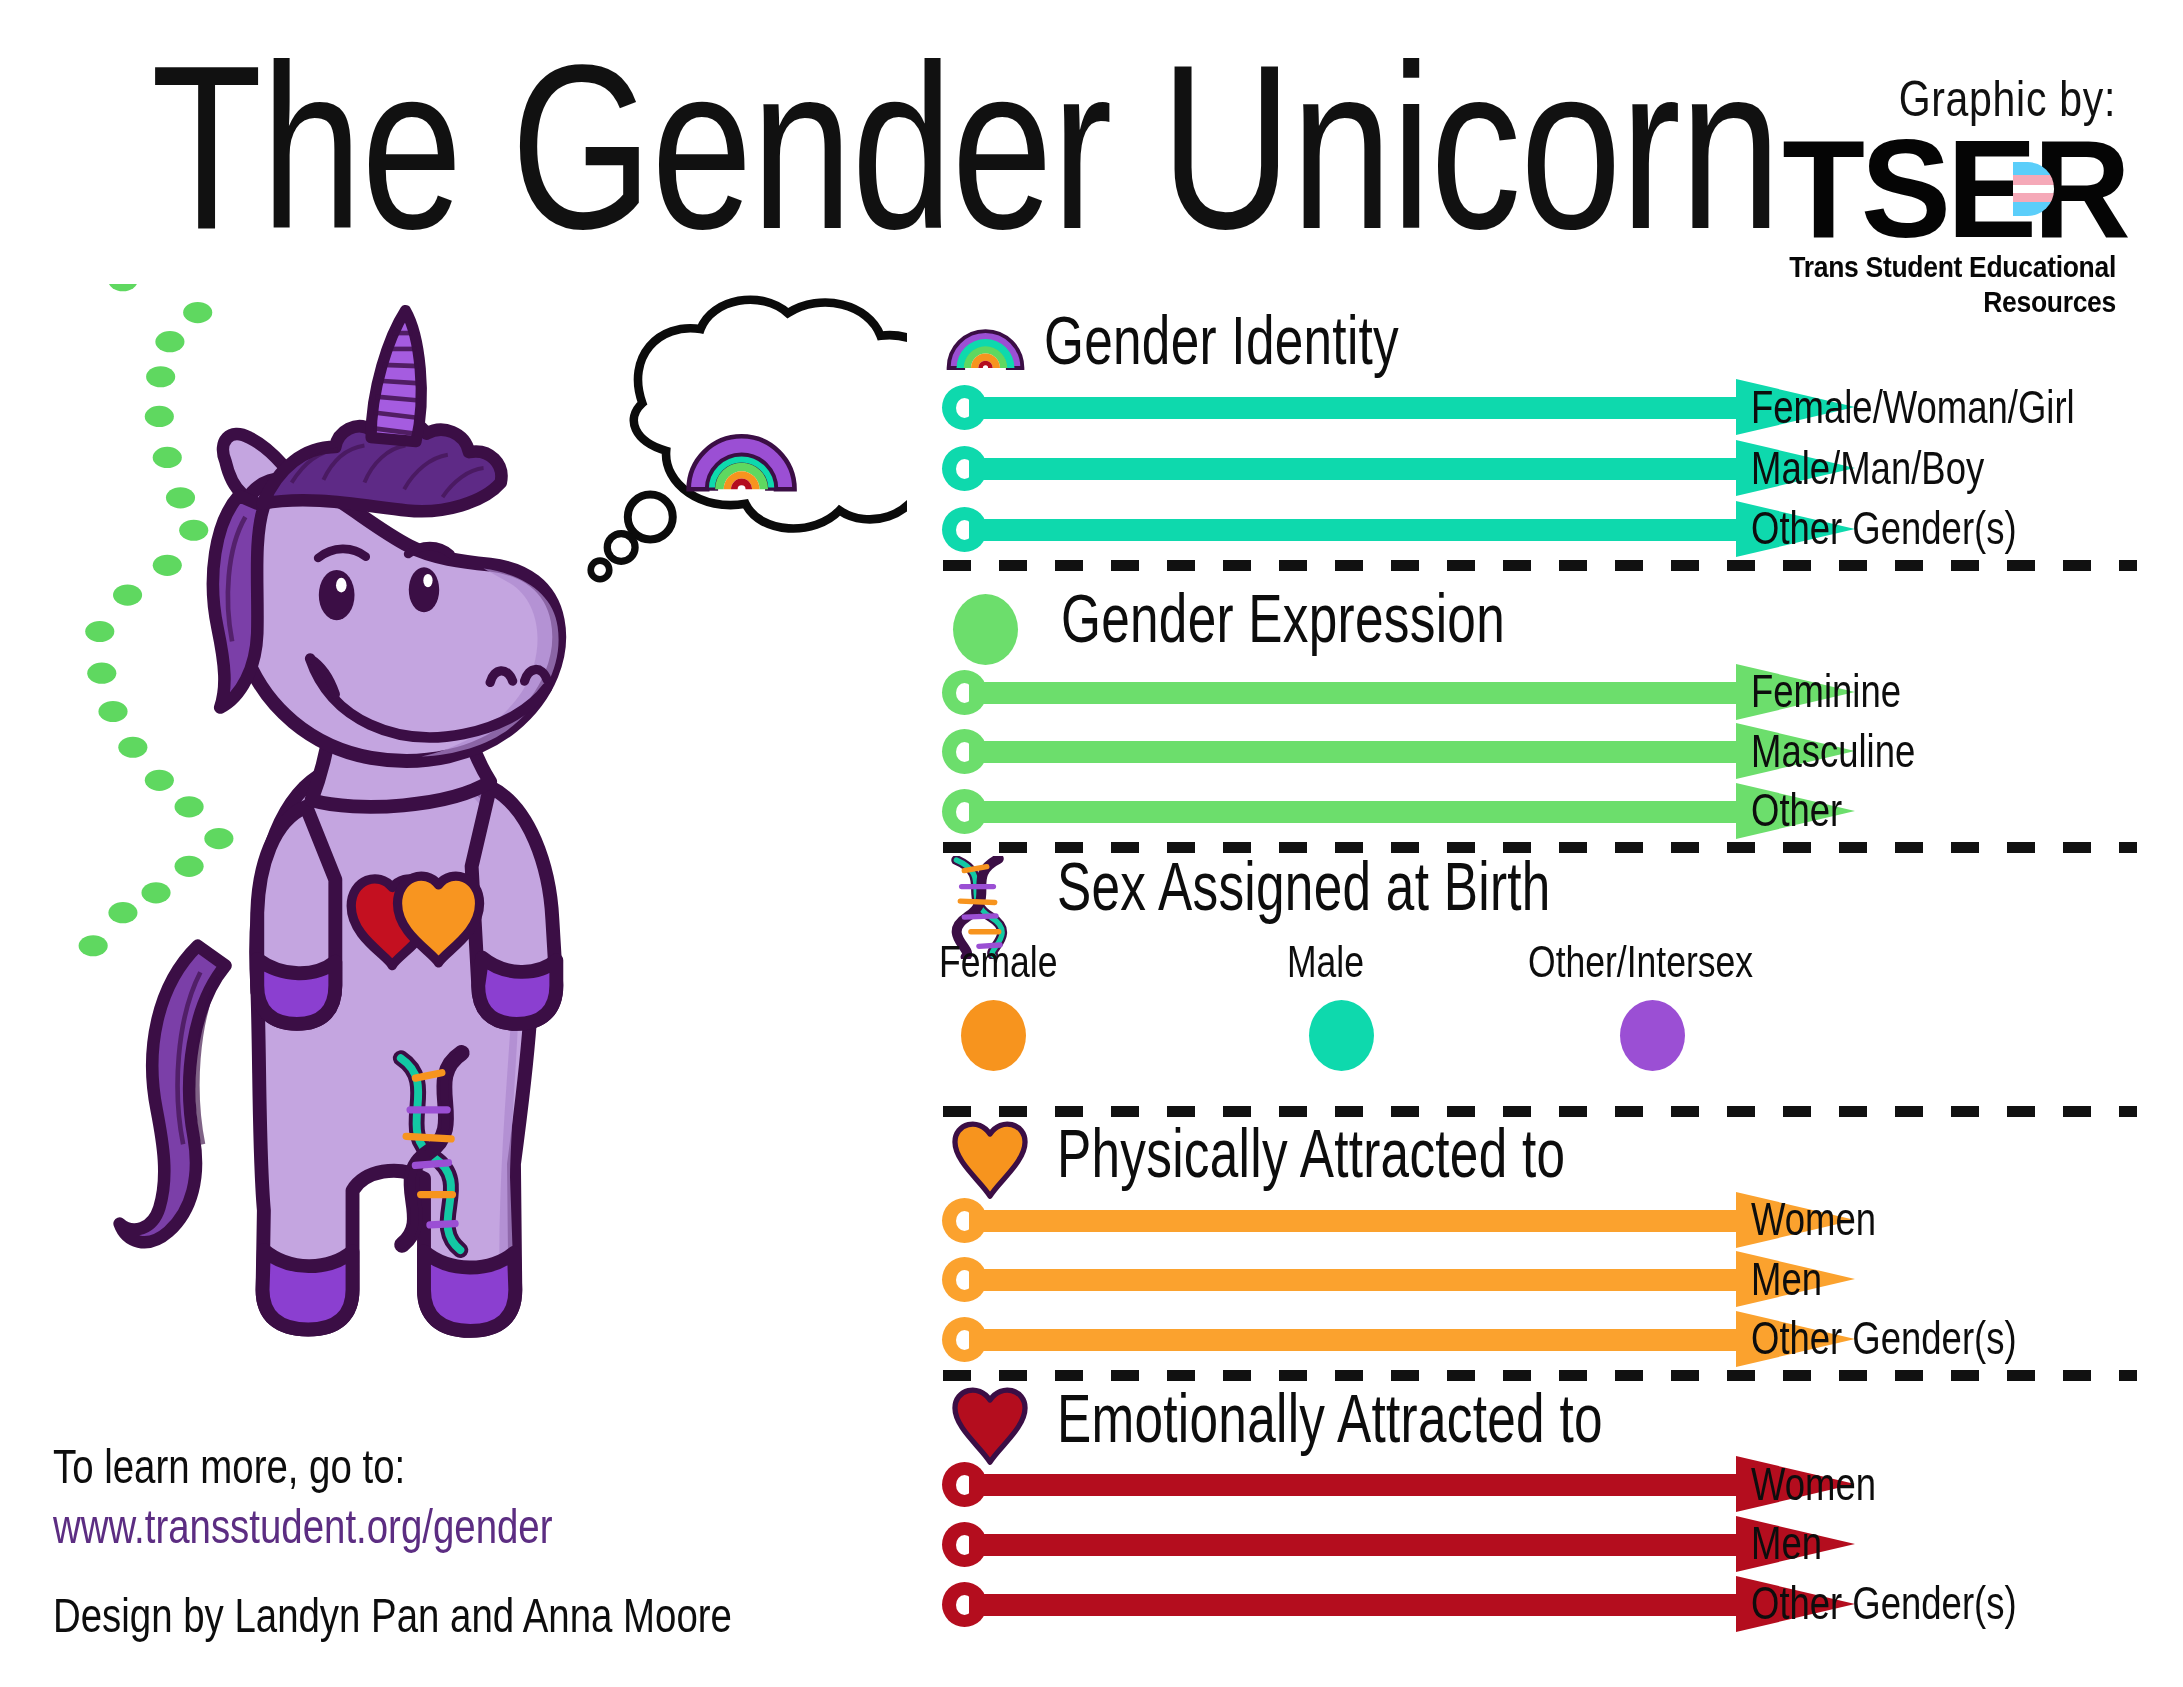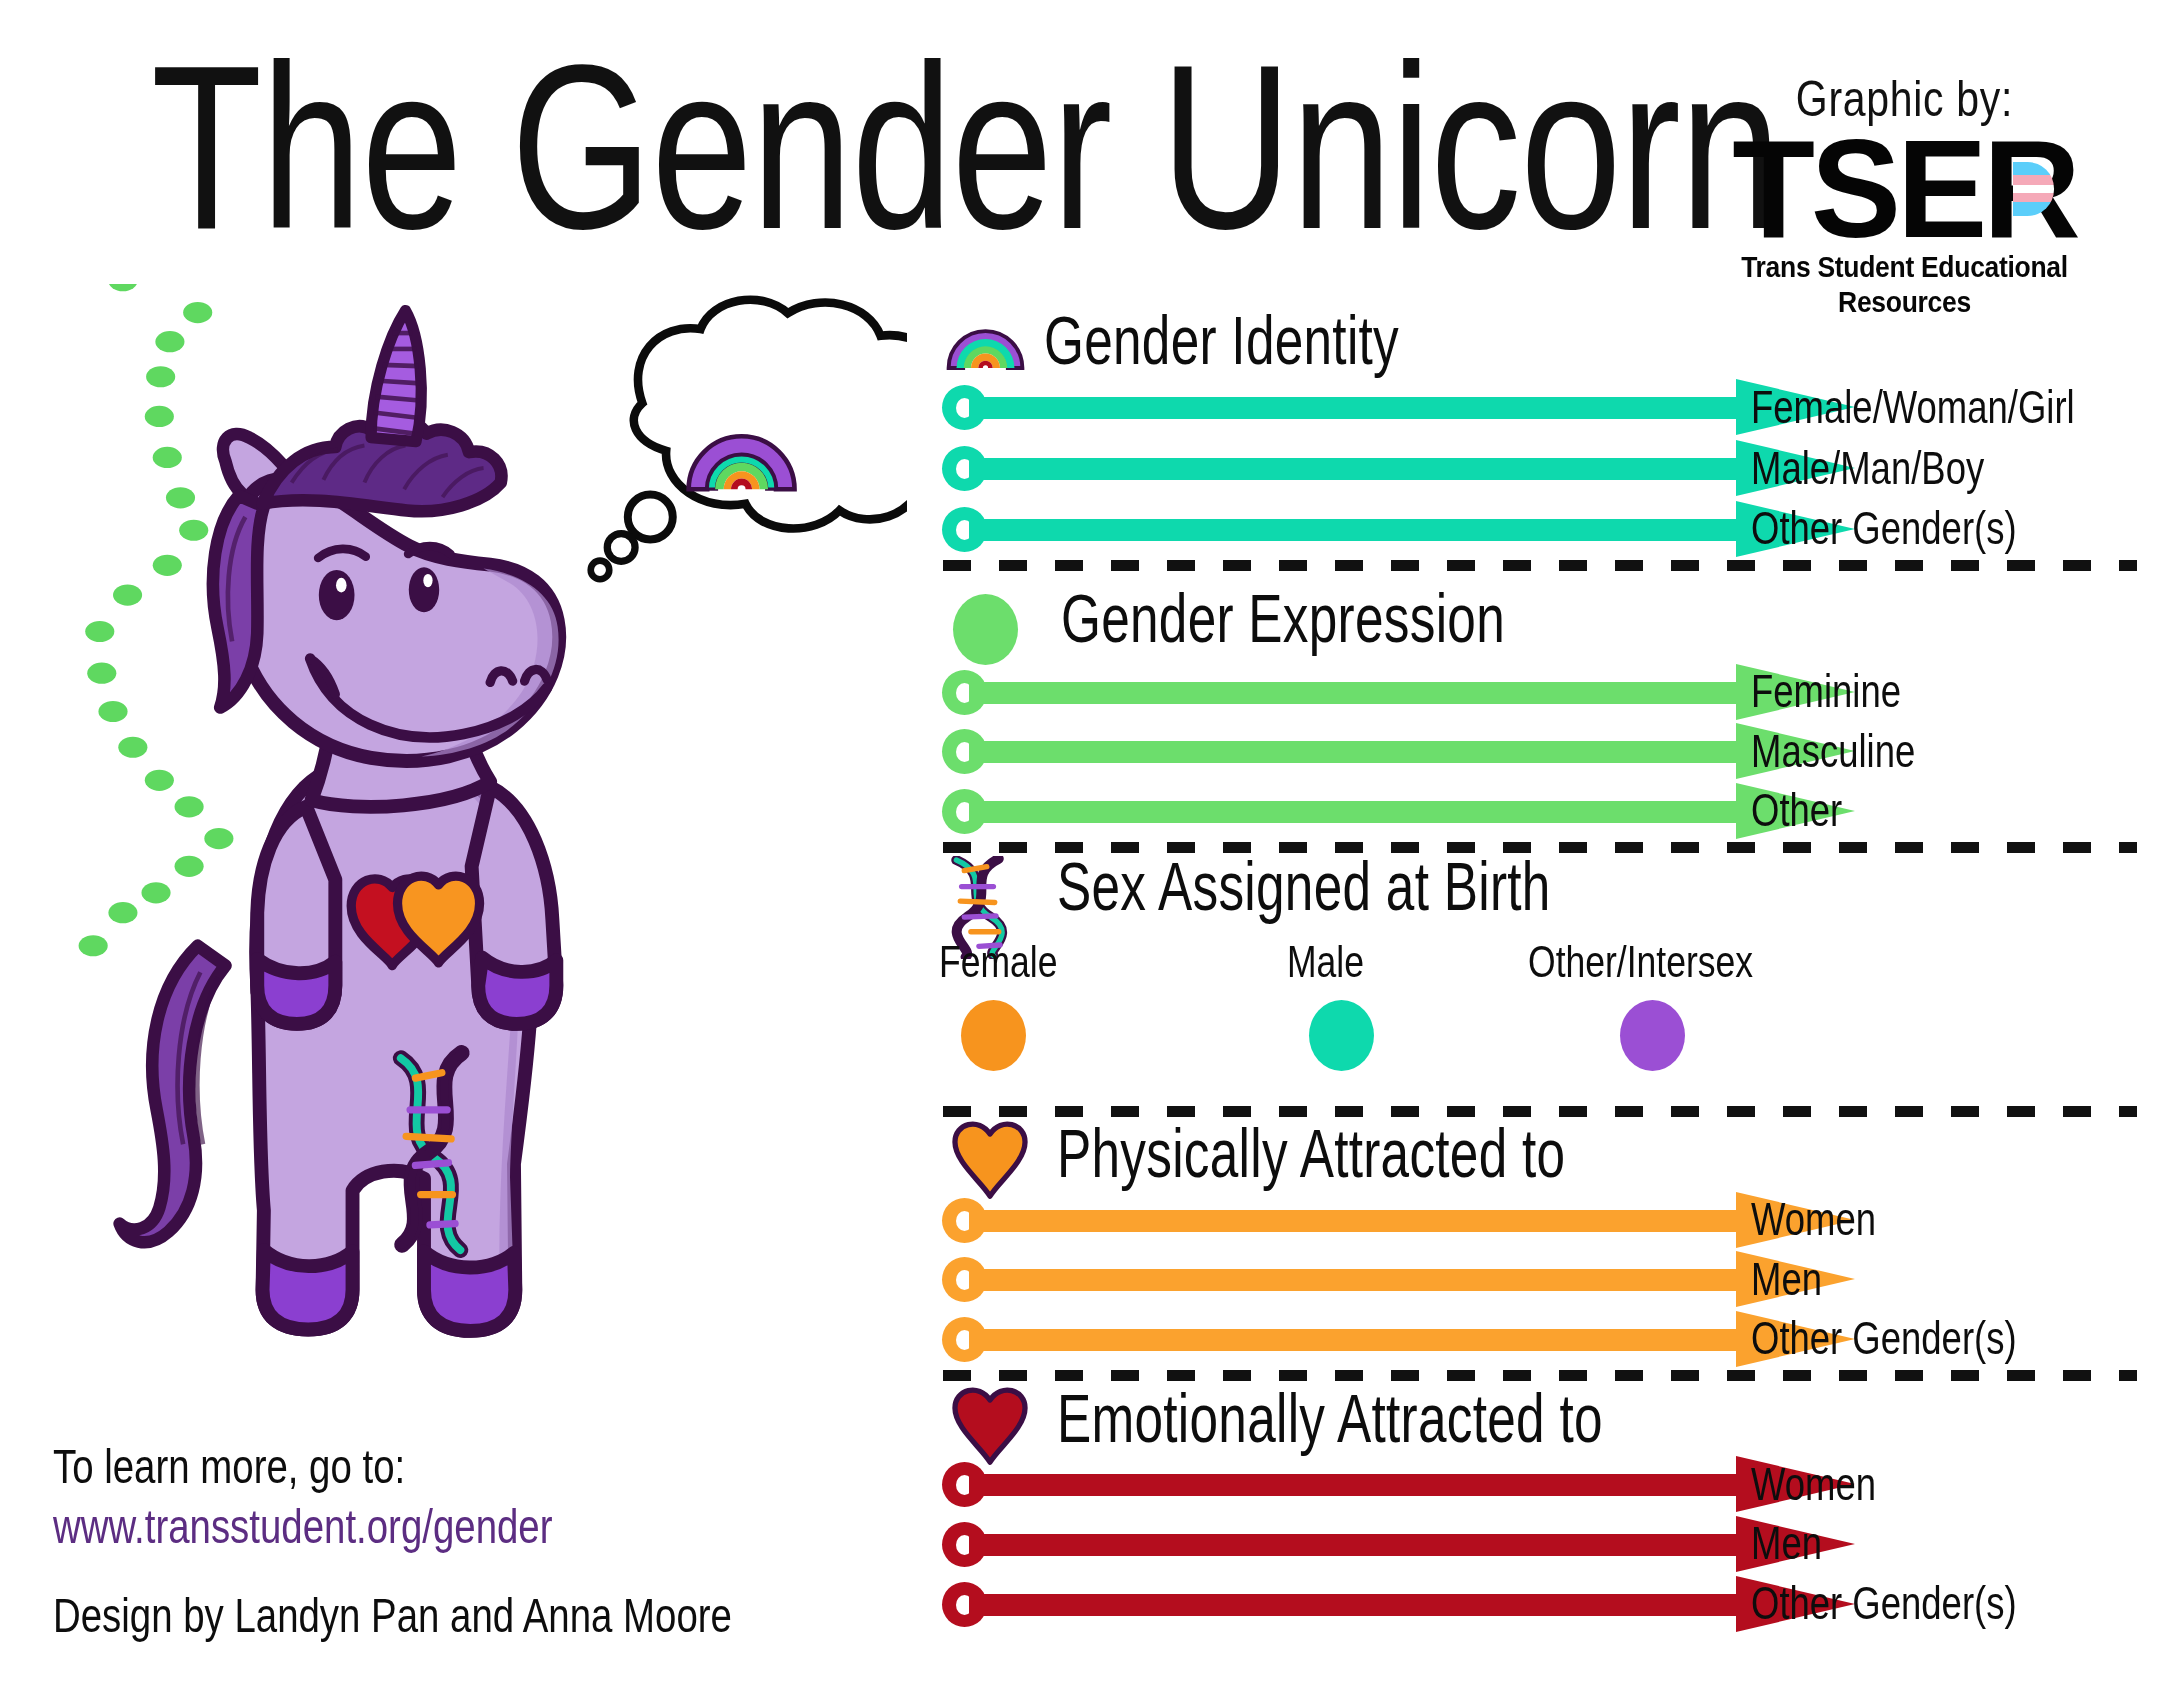--- a/index.html
+++ b/index.html
@@ -16,21 +16,21 @@
     left:151px; top:18.5px; width:1495px; height:218px;
     font-family:"Liberation Sans Narrow","Liberation Sans",sans-serif;
     font-size:198px; line-height:218px; color:#111111;
     letter-spacing:-1.3px;
     transform:scaleX(0.92) scaleY(1.18);
     transform-origin:left top;
     white-space:nowrap;
   }
 
   
-  #tser-block{left:1693px; top:71px; width:423px; text-align:center;}
+  #tser-block{left:1693px; top:71px; width:423px; text-align:right;}
   #graphic-by{
     font-family:"Liberation Sans Narrow","Liberation Sans",sans-serif;
     font-size:41px; color:#111; letter-spacing:0.7px;
     transform:scaleY(1.22); transform-origin:center top;
     margin-bottom:10.6px;
   }
   #tser-logo{position:relative; height:119px; margin-top:9.3px;}
   #tser-word{
     font-family:"Liberation Sans",sans-serif;
     font-weight:bold; font-size:129px; line-height:119px; color:#050505;

